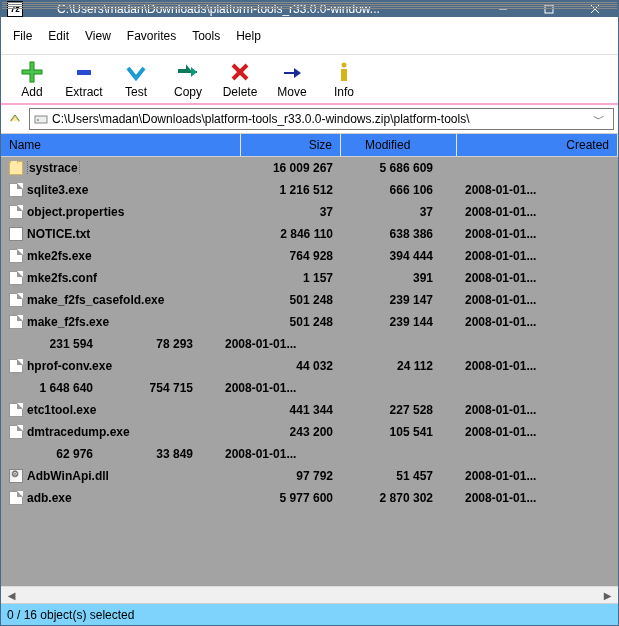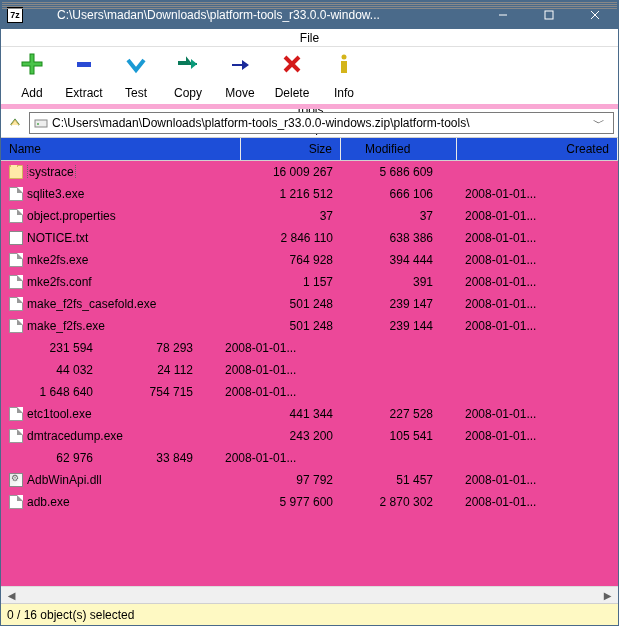--- a/index.html
+++ b/index.html
@@ -1,54 +1,54 @@
 <!DOCTYPE html>
 <html><head>
 <meta charset="utf-8">
 <style>
 * { box-sizing: border-box; margin: 0; padding: 0; }
 body { font-family: "Segoe UI", Tahoma, sans-serif; font-size: 12px; background: #fff; width: 619px; height: 626px; overflow: hidden; display: flex; flex-direction: column; border: 1px solid #4a6a8a; }
-.titlebar { background: #4a6a8a; color: #fff; height: 28px; display: flex; align-items: center; padding-left: 6px; }
+.titlebar { background: #4a6a8a; color: #fff; height: 16px; display: flex; align-items: center; padding-left: 6px; }
 .titlebar .app-icon { width: 16px; height: 16px; background: #fff; color: #000; font-size: 9px; font-weight: bold; display: inline-flex; align-items: center; justify-content: center; border: 1px solid #000; margin-right: 6px; }
 .titlebar .title { flex: 1; font-size: 12px; overflow: hidden; white-space: nowrap; text-overflow: ellipsis; margin-left: 28px; }
 .titlebar .winbtn { width: 46px; height: 30px; display: inline-flex; align-items: center; justify-content: center; color: #fff; }
 .titlebar .winbtn svg { stroke: #fff; }
-.menubar { background: #fff; height: 18px; display: flex; align-items: center; padding: 0 4px; border-bottom: 1px solid #e0e0e0; flex-direction: column; }
+.menubar { background: #fff; height: 38px; display: flex; align-items: center; padding: 0 4px; border-bottom: 1px solid #e0e0e0; }
 .menubar .menu { padding: 2px 8px; font-size: 12px; }
 .toolbar { background: #fff; display: flex; padding: 4px 6px 2px 6px; gap: 2px; }
-.tb-item { width: 50px; display: flex; flex-direction: column; align-items: center; gap: 11px; font-size: 12px; padding: 2px; }
+.tb-item { width: 50px; display: flex; flex-direction: column; align-items: center; gap: 2px; font-size: 12px; padding: 2px; }
 .tb-item .icon { height: 22px; display: flex; align-items: center; justify-content: center; }
-.addrbar { display: flex; align-items: center; padding: 3px 4px; gap: 4px; border-top: 5px solid #f9a8d4; }
+.addrbar { display: flex; align-items: center; padding: 3px 4px; gap: 4px; border-top: 2px solid #f9a8d4; }
 .addrbar .up { width: 20px; height: 20px; display: inline-flex; align-items: center; justify-content: center; }
 .addrbar .path { flex: 1; border: 1px solid #7a7a7a; background: #fff; height: 22px; display: flex; align-items: center; padding: 0 4px; font-size: 12px; overflow: hidden; white-space: nowrap; }
 .addrbar .drop { padding: 0 4px; color: #555; }
-.listhead { display: flex; border-top: 1px solid #d0d0d0; border-bottom: 1px solid #d0d0d0; background: #1d4ed8; font-size: 12px; }
+.listhead { display: flex; border-top: 1px solid #d0d0d0; border-bottom: 1px solid #d0d0d0; background: #3b82f6; font-size: 12px; }
 .listhead .col { padding: 4px 8px; border-right: 1px solid #e8e8e8; overflow: hidden; white-space: nowrap; }
 .col-name { width: 240px; text-align: left; }
 .col-size { width: 100px; text-align: right; }
 .col-packed { width: 100px; text-align: right; }
 .col-mod { width: 100px; text-align: left; margin-left: 16px; }
 .col-created { flex: 1; text-align: right; padding-right: 10px; }
-.filelist { flex: 1; overflow: hidden; background: #ec4899; }
+.filelist { flex: 1; overflow: hidden; background: #a3a3a3; font-weight: bold; }
 .row { display: flex; align-items: center; height: 22px; font-size: 12px; }
 .row .cell { padding: 0 8px; overflow: hidden; white-space: nowrap; text-overflow: ellipsis; }
 .fname { display: flex; align-items: center; gap: 4px; }
 .ficon { width: 14px; height: 14px; display: inline-block; }
 .ficon.folder { background: #ffe9a8; border: 1px solid #d4b35f; border-radius: 1px; position: relative; }
 .ficon.folder::before { content: ""; position: absolute; top: -3px; left: 0; width: 6px; height: 3px; background: #ffe9a8; border: 1px solid #d4b35f; border-bottom: none; }
 .ficon.file { background: #fff; border: 1px solid #999; position: relative; }
 .ficon.file::after { content: ""; position: absolute; top: -1px; right: -1px; border: 3px solid transparent; border-left-color: #999; border-bottom-color: #999; background: #fff; }
 .ficon.txt { background: #fff; border: 1px solid #888; }
 .ficon.txt::before { content: ""; position: absolute; left: 2px; top: 2px; right: 2px; height: 1px; background: #888; box-shadow: 0 2px 0 #888, 0 4px 0 #888, 0 6px 0 #888; }
 .ficon.dll { border: 1px solid #888; background: linear-gradient(135deg,#e8e8e8,#fff); position: relative; }
 .ficon.dll::before { content: "⚙"; position: absolute; font-size: 9px; left: 1px; top: -1px; color: #666; }
 .dotted { border: 1px dotted #666; padding: 0 1px; }
 .hscroll { height: 17px; background: #f0f0f0; border-top: 1px solid #dcdcdc; display: flex; align-items: center; justify-content: space-between; padding: 0 2px; }
 .hscroll .arr { width: 17px; height: 15px; display: flex; align-items: center; justify-content: center; color: #606060; font-size: 10px; }
-.status { height: 22px; border-top: 1px solid #d0d0d0; display: flex; align-items: center; padding: 0 6px; font-size: 12px; background: #fef9c3; }
+.status { height: 22px; border-top: 1px solid #d0d0d0; display: flex; align-items: center; padding: 0 6px; font-size: 12px; background: #7dd3fc; }
 .status .seg { padding-right: 60px; }
 </style>
 </head>
 <body>
 
 <div class="titlebar">
   <span class="app-icon">7z</span>
   <span class="title">C:\Users\madan\Downloads\platform-tools_r33.0.0-window...</span>
   <span class="winbtn">
       <svg width="10" height="10">
@@ -108,32 +108,32 @@
         <svg width="22" height="22">
           <path d="M2 11h12l-4-5v3H2zM20 11h-6" stroke="#0a7a5a" stroke-width="2" fill="#0a9a7a"></path>
           <path d="M14 6v10l6-5z" fill="#0a9a7a"></path>
         </svg>
       </span>
       <span>Copy</span>
     </div>
     <div class="tb-item">
       <span class="icon">
         <svg width="22" height="22">
+          <path d="M4 4l14 14M18 4L4 18" stroke="#d41a1a" stroke-width="4"></path>
+        </svg>
+      </span>
+      <span>Delete</span>
+    </div>
+    <div class="tb-item">
+      <span class="icon">
+        <svg width="22" height="22">
           <path d="M3 11h10v-4l7 5-7 5v-4H3z" fill="#1a2a9a"></path>
         </svg>
       </span>
       <span>Move</span>
-    </div>
-    <div class="tb-item">
-      <span class="icon">
-        <svg width="22" height="22">
-          <path d="M4 4l14 14M18 4L4 18" stroke="#d41a1a" stroke-width="4"></path>
-        </svg>
-      </span>
-      <span>Delete</span>
     </div>
     <div class="tb-item">
       <span class="icon">
         <svg width="22" height="22">
           <circle cx="11" cy="4" r="2.5" fill="#d4b41a"></circle>
           <rect x="8" y="8" width="6" height="12" fill="#d4b41a"></rect>
         </svg>
       </span>
       <span>Info</span>
     </div>
@@ -245,20 +245,24 @@
       <div class="cell col-mod">2008-01-01...</div>
       <div class="cell col-created"></div>
     </div>
     <div class="row">
       <div class="cell col-size">231 594</div>
       <div class="cell col-packed">78 293</div>
       <div class="cell col-mod">2008-01-01...</div>
       <div class="cell col-created"></div>
     </div>
     <div class="row">
+      <div class="cell col-name fname">
+        <span class="ficon file"></span>
+        <span>hprof-conv.exe</span>
+      </div>
       <div class="cell col-size">44 032</div>
       <div class="cell col-packed">24 112</div>
       <div class="cell col-mod">2008-01-01...</div>
       <div class="cell col-created"></div>
     </div>
     <div class="row">
       <div class="cell col-size">1 648 640</div>
       <div class="cell col-packed">754 715</div>
       <div class="cell col-mod">2008-01-01...</div>
       <div class="cell col-created"></div>

